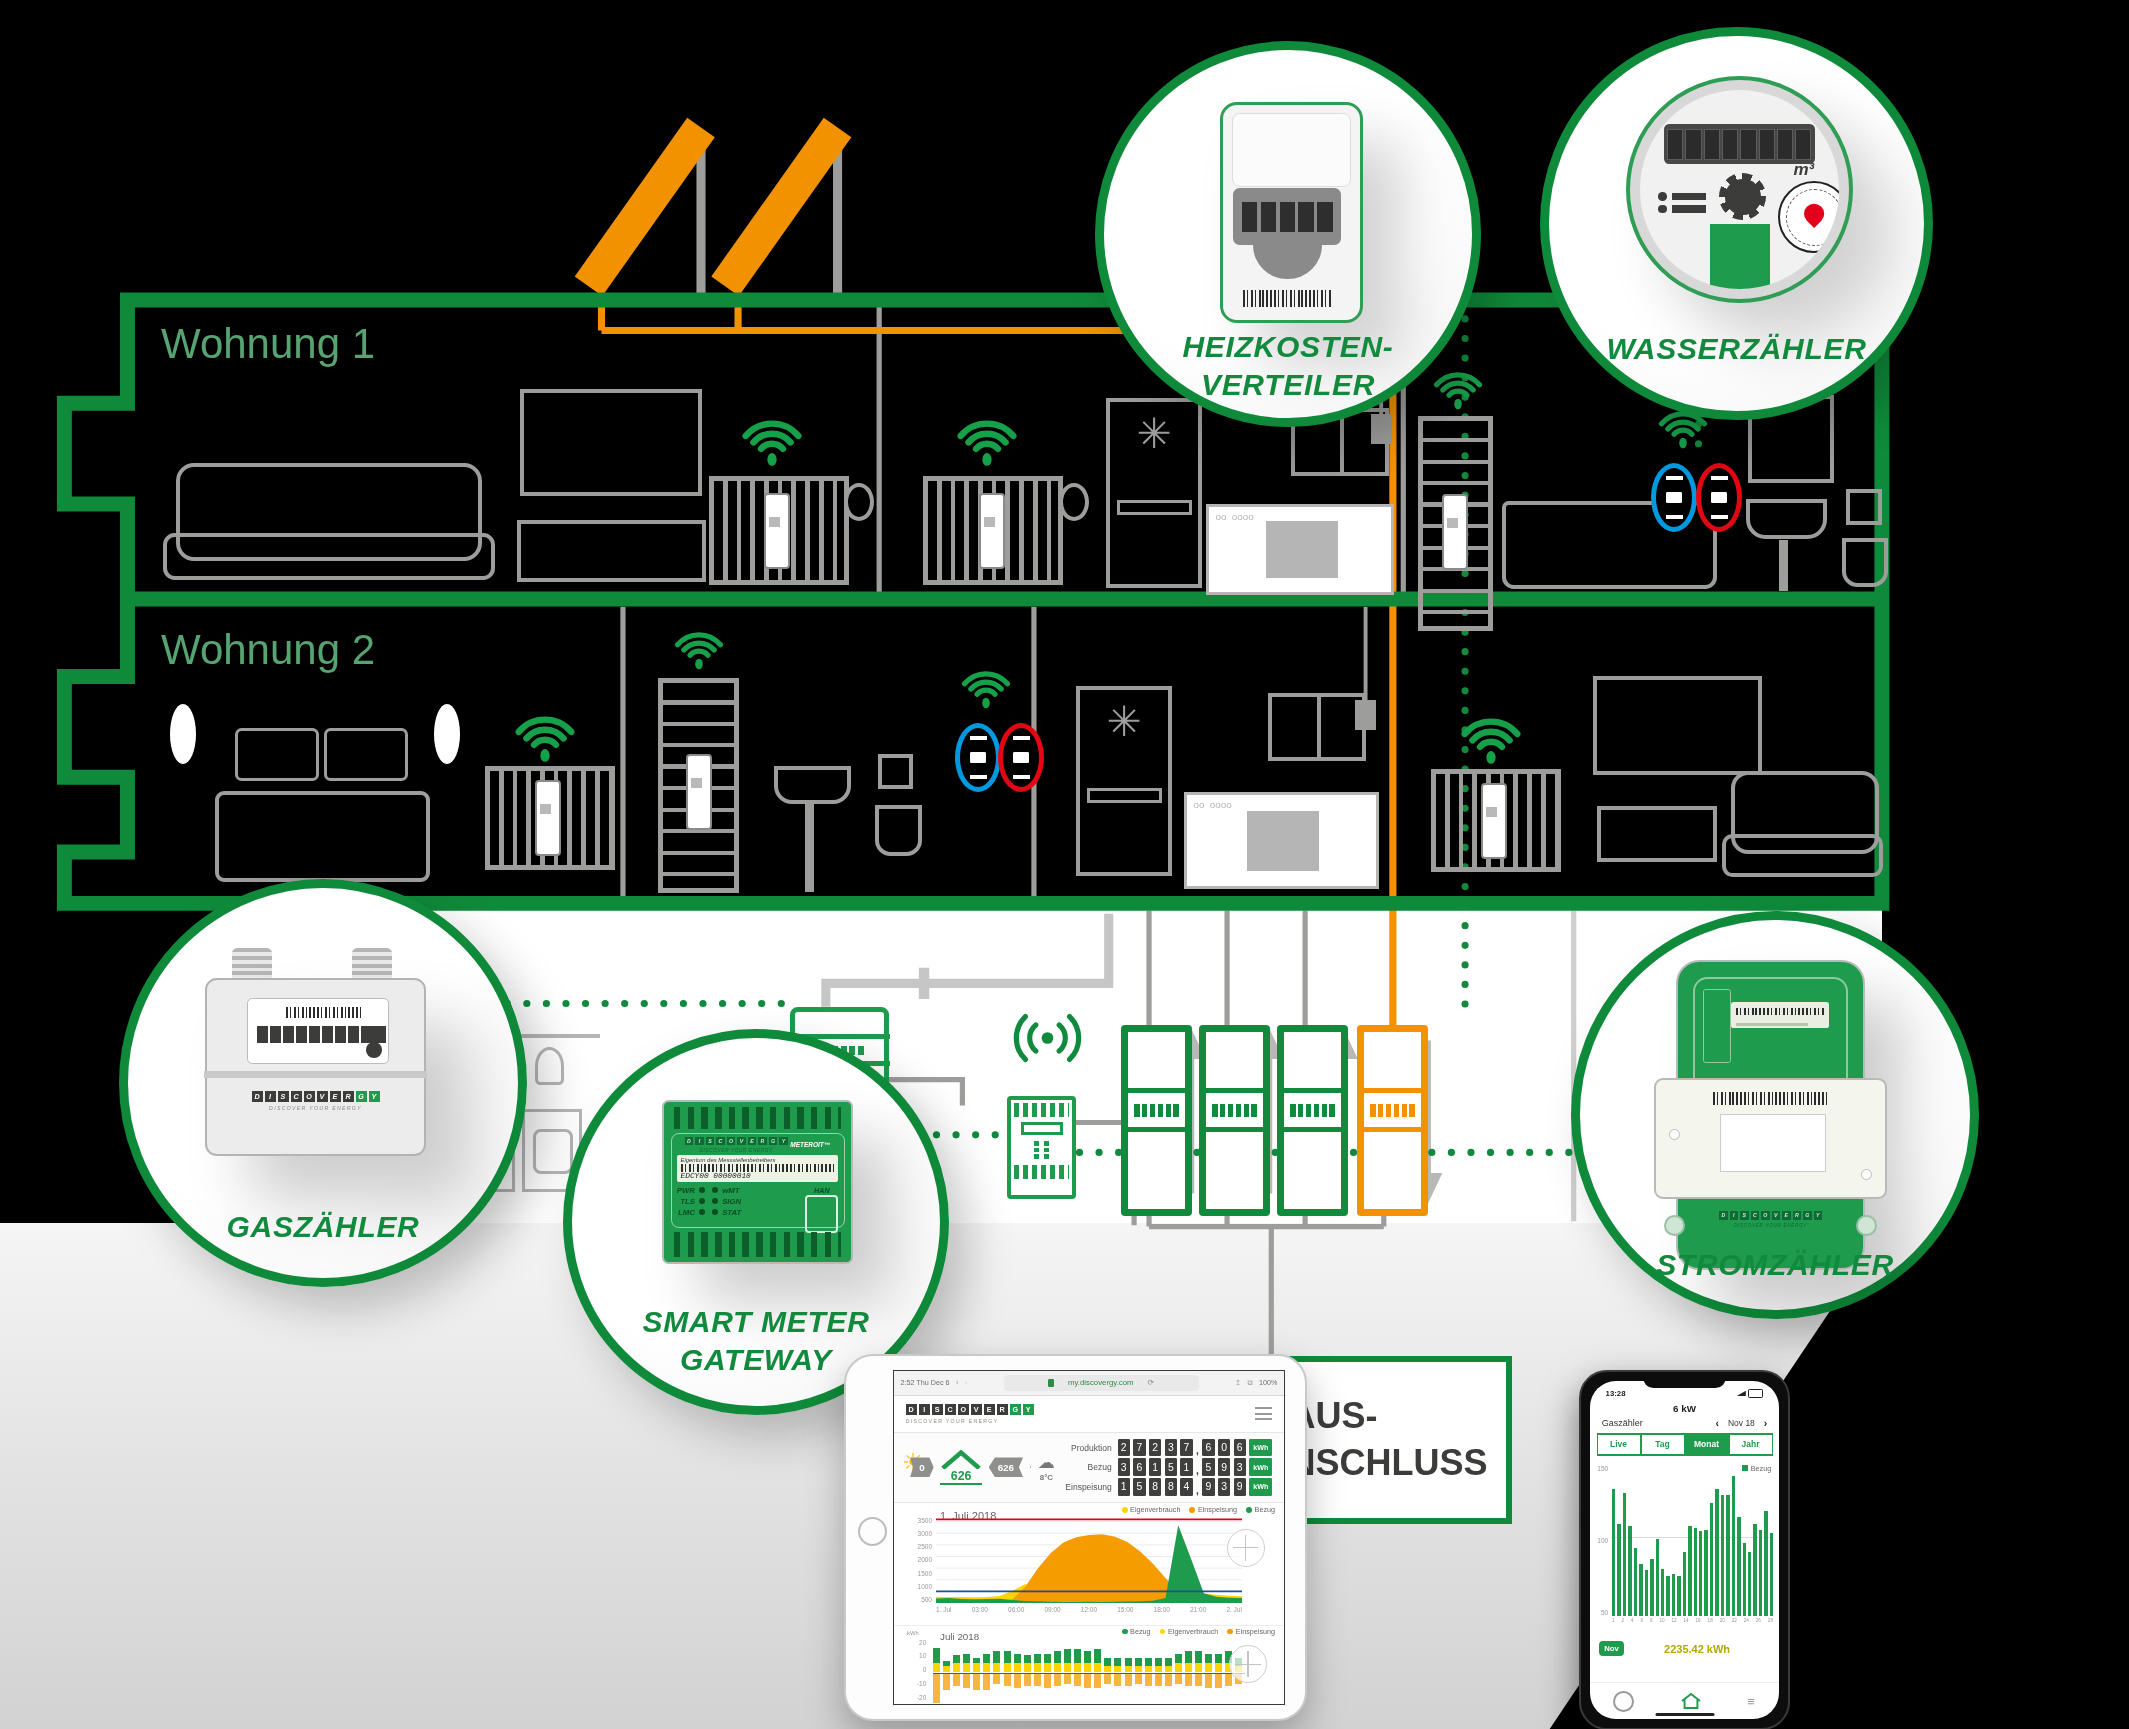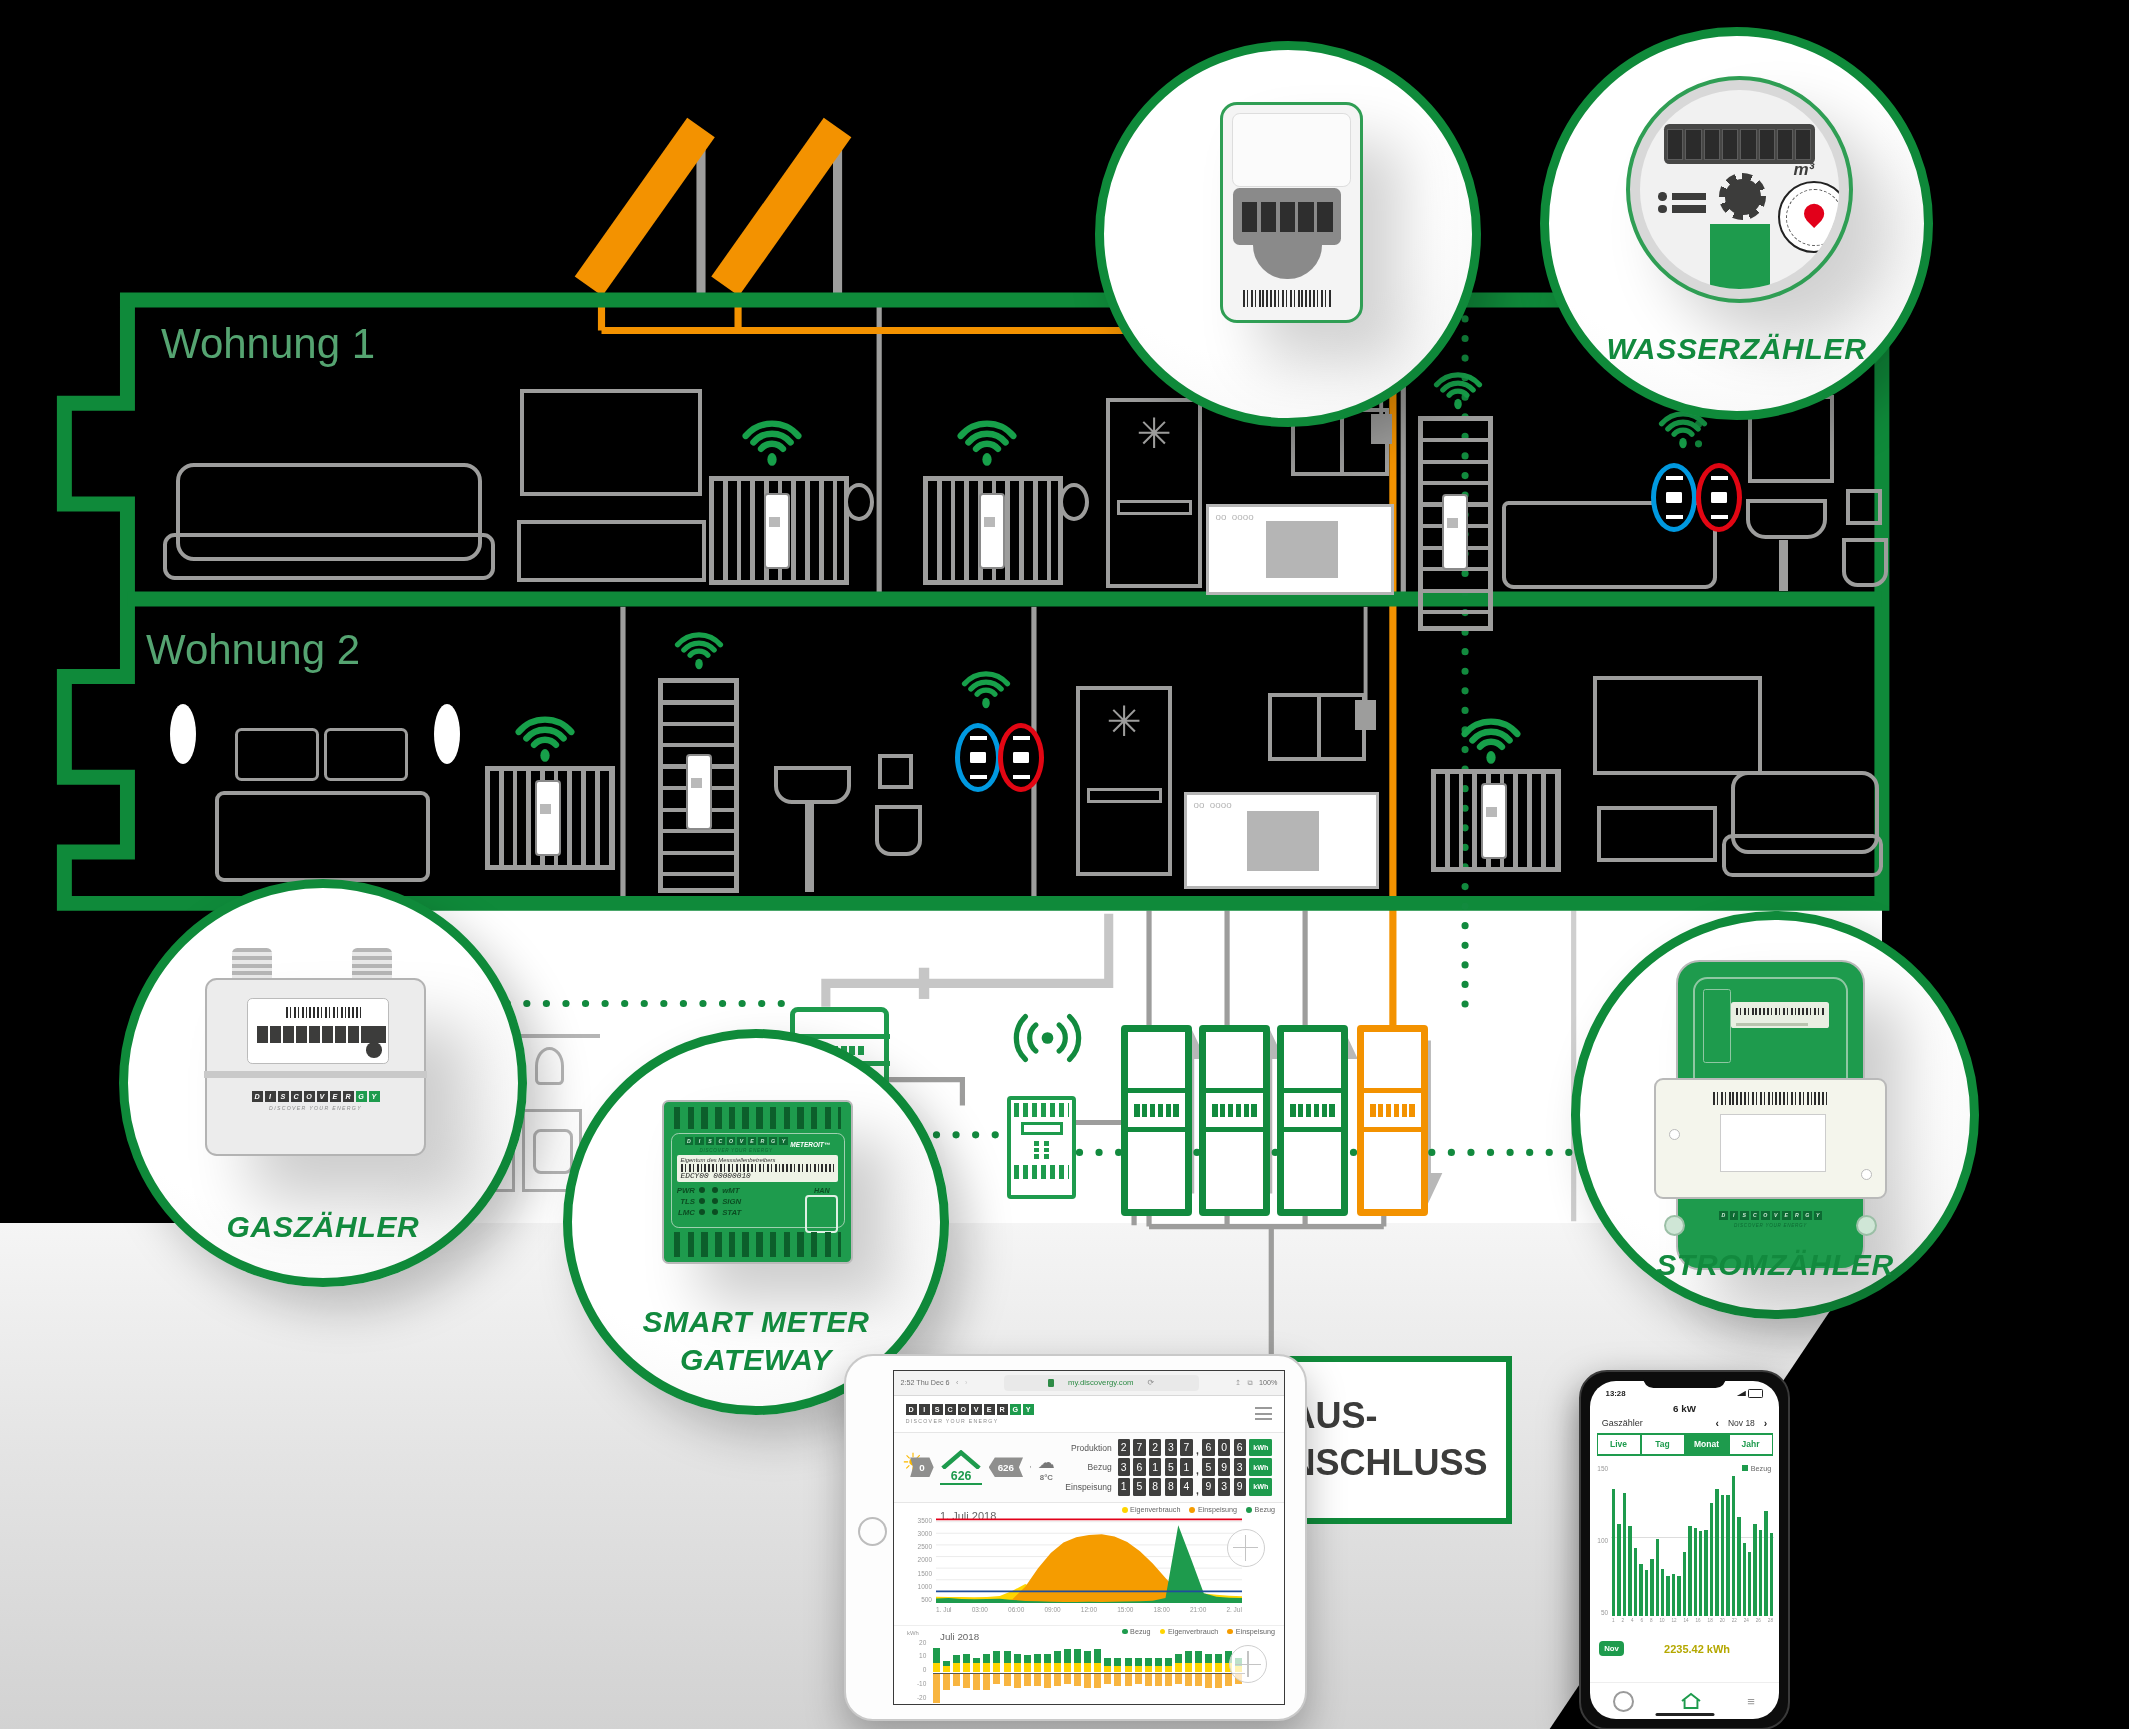--- a/index.html
+++ b/index.html
@@ -167,21 +167,21 @@
     <line x1="780" y1="1543" x2="1215" y2="1543"></line>
     <line x1="1410" y1="1745" x2="1549" y2="1745"></line>
     <line x1="1660" y1="1772" x2="2425" y2="1772"></line>
     <line x1="1150" y1="2085" x2="1150" y2="2140"></line>
     <line x1="2253" y1="430" x2="2253" y2="1560"></line>
     <line x1="2612" y1="622" x2="2612" y2="700"></line>
   </g>
 </svg>
 
 <div class="abs wh-label" style="left:161px;top:320px">Wohnung 1</div>
-<div class="abs wh-label" style="left:146px;top:626px">Wohnung 2</div>
+<div class="abs wh-label" style="left:161px;top:626px">Wohnung 2</div>
 
 <div class="abs">
   <div class="abs furn" style="left:176px;top:463px;width:306px;height:98px;border-radius:18px"></div>
   <div class="abs furn" style="left:163px;top:533px;width:332px;height:47px;border-radius:11.7px;border-top-width:4.6px"></div>
   <div class="abs furn" style="left:520px;top:389px;width:182px;height:107px"></div>
   <div class="abs furn" style="left:517px;top:520px;width:189px;height:62px"></div>
   <div class="abs radiator" style="left:709px;top:476px;width:140px;height:109px"></div>
   <div class="hkv" style="left:764px;top:493px"></div>
   <div class="valve" style="left:844px;top:483px"></div>
   <div class="abs wifi" style="left:736px;top:408px;width:72px;height:60px">
@@ -437,20 +437,24 @@
     <div style="position:absolute;left:9px;top:7.8px;right:9px;height:72px;background:#fbfbfb;border:0.7px solid #ddd;border-radius:7.8px"></div>
     <div style="position:absolute;left:10.4px;top:83px;width:108px;height:57px;background:#8a8a8a;border-radius:6.5px;display:flex;align-items:center;justify-content:center;gap:3.3px">
       <i style="width:15.6px;height:30px;background:#2e2e2e"></i>
         <i style="width:15.6px;height:30px;background:#2e2e2e"></i>
         <i style="width:15.6px;height:30px;background:#2e2e2e"></i>
         <i style="width:15.6px;height:30px;background:#2e2e2e"></i>
         <i style="width:15.6px;height:30px;background:#2e2e2e"></i>
     </div>
     <div style="position:absolute;left:30px;top:140px;width:69px;height:34px;background:#8a8a8a;border-radius:0 0 36px 36px"></div>
     <div class="barcode" style="position:absolute;left:19.5px;top:185px;width:90px;height:17px"></div>
+  </div>
+  <div class="callout-label" style="top:278px">
+    <span>HEIZKOSTEN-</span><br>
+    <span>VERTEILER</span>
   </div>
 </div>
 
 <div class="abs callout" style="left:1540px;top:27px;width:375px;height:375px">
   <div class="abs" style="left:77px;top:40px;width:219px;height:219px;border-radius:50%;background:#d8d8d8;border:4.6px solid #2f9e54;box-shadow:39px 39px 59px rgba(0,0,0,.18)">
     <div style="position:absolute;inset:10.4px;border-radius:50%;background:#f1f1f1;overflow:hidden">
       <div style="position:absolute;left:23.4px;top:34px;width:151px;height:40px;background:#474746;border-radius:5.2px;display:flex;align-items:center;justify-content:center;gap:2px">
         <i style="width:14.3px;height:29px;background:#2b2b2b;border:0.7px solid #5c5c5c"></i>
           <i style="width:14.3px;height:29px;background:#2b2b2b;border:0.7px solid #5c5c5c"></i>
           <i style="width:14.3px;height:29px;background:#2b2b2b;border:0.7px solid #5c5c5c"></i>

